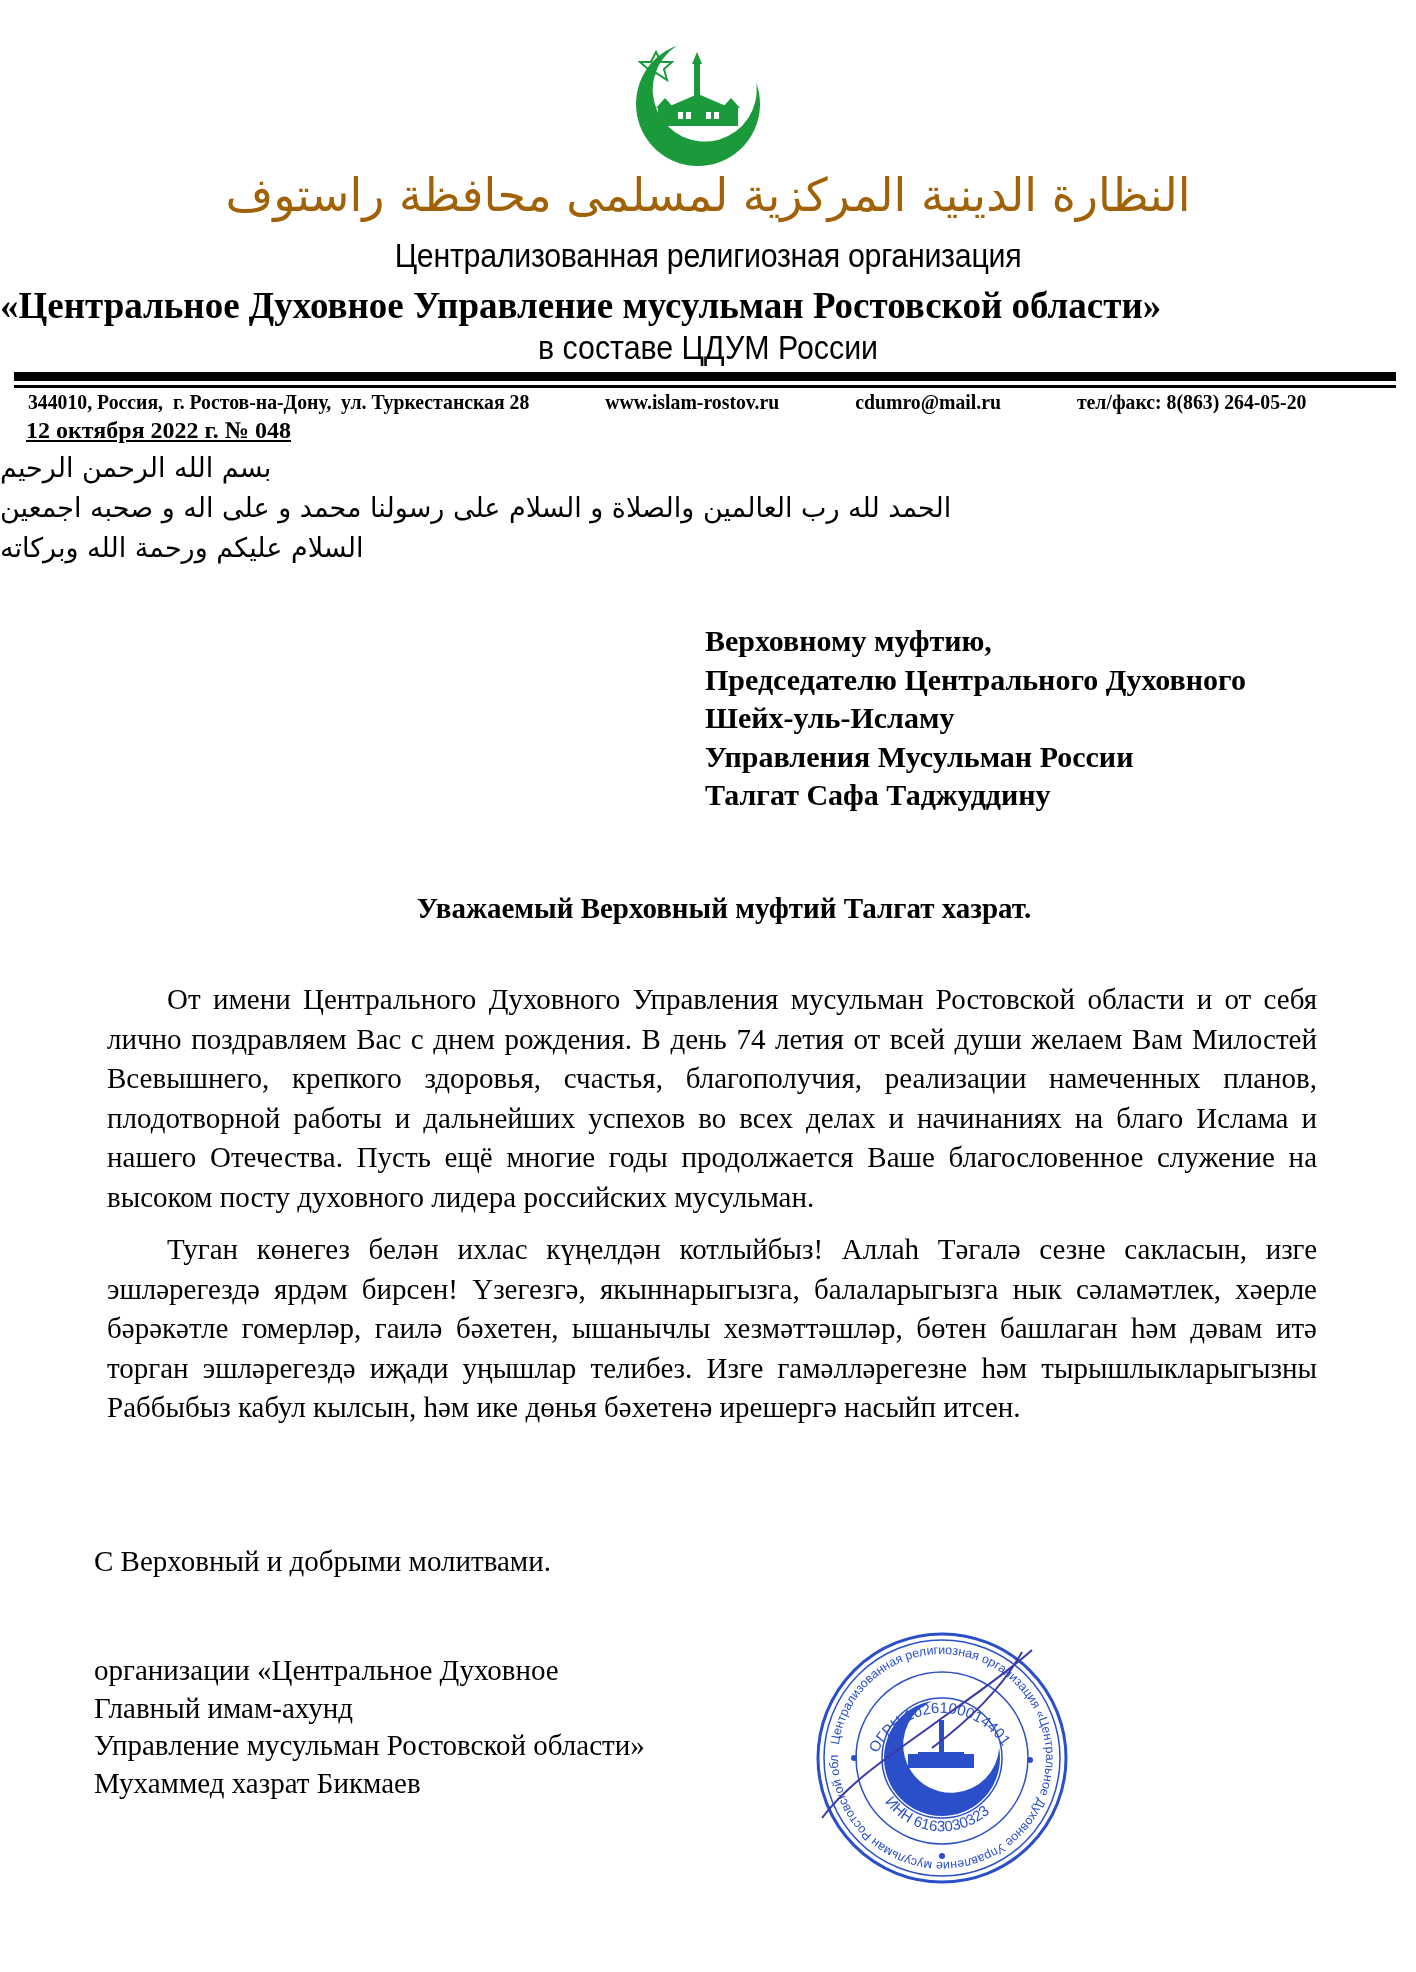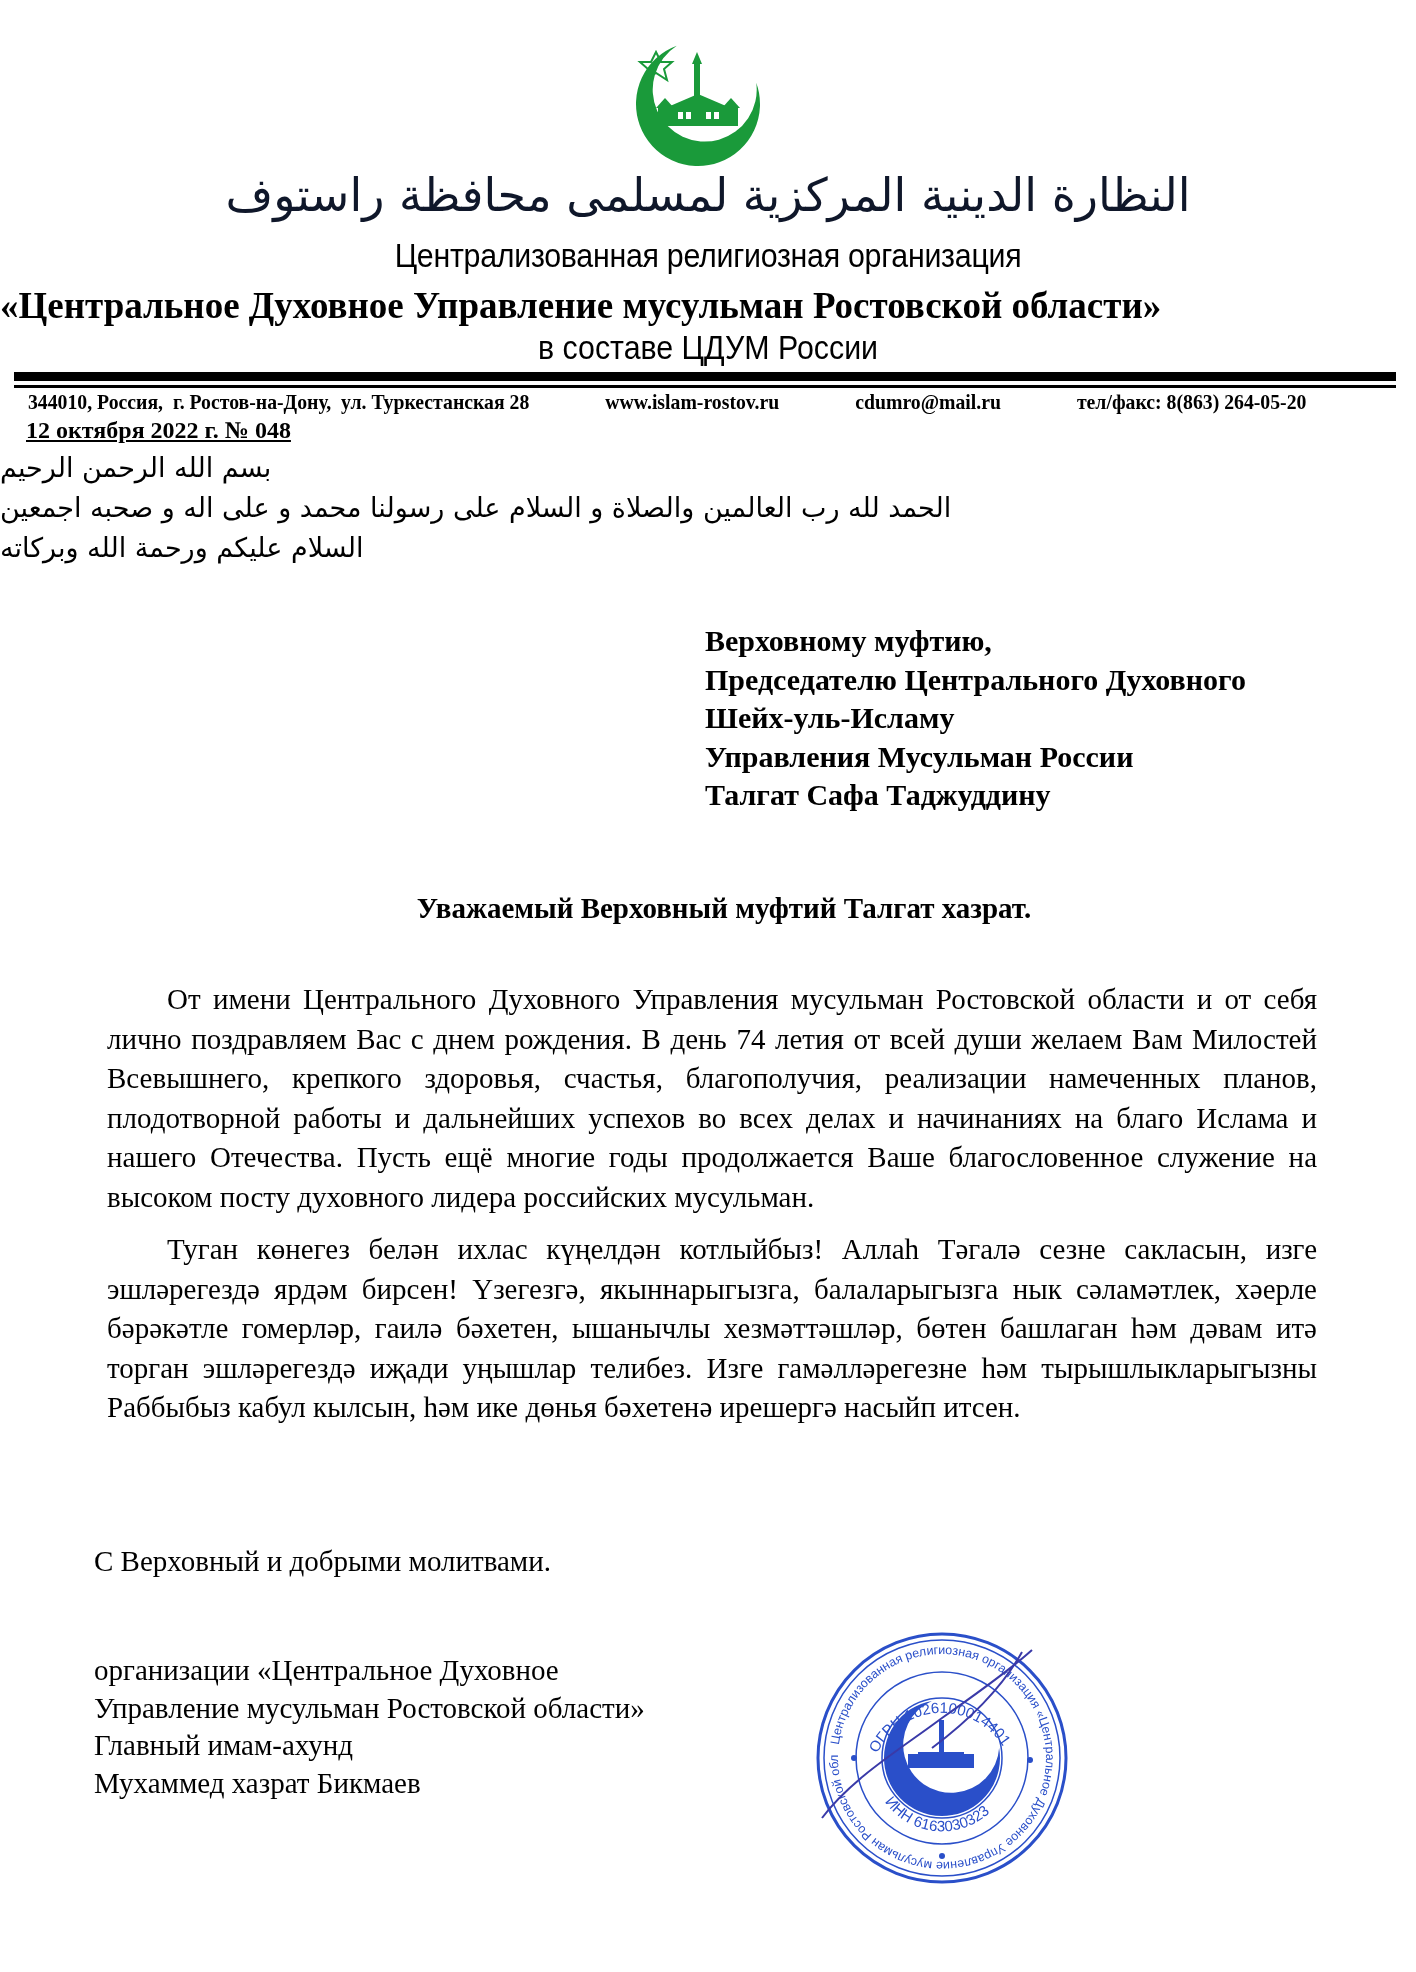--- a/index.html
+++ b/index.html
@@ -1,19 +1,19 @@
 <!DOCTYPE html>
 <html><head>
 <meta charset="utf-8">
 <style>
   html, body { margin: 0; padding: 0; background: #ffffff; }
   body { width: 1416px; height: 1972px; position: relative; overflow: hidden; color: #000; font-family: "Liberation Serif", serif; }
   .abs { position: absolute; }
   .logo { left: 628px; top: 34px; width: 140px; height: 140px; }
-  .arabic-title { left: 0; width: 1416px; top: 160px; text-align: center; color: #0f172a; font-family: "DejaVu Sans", sans-serif; font-size: 46px; direction: rtl; line-height: 70px; }
+  .arabic-title { left: 0; width: 1416px; top: 160px; text-align: center; color: #a16207; font-family: "DejaVu Sans", sans-serif; font-size: 46px; direction: rtl; line-height: 70px; }
   .org-type { left: 0; width: 1416px; top: 236px; text-align: center; font-family: "Liberation Sans", sans-serif; font-size: 33px; line-height: 40px; letter-spacing: -0.3px; transform: scaleX(0.92); }
   .org-name { left: 0; width: 1416px; top: 284px; text-align: left; font-size: 37px; font-weight: bold; line-height: 44px; }
   .org-parent { left: 0; width: 1416px; top: 328px; text-align: center; font-family: "Liberation Sans", sans-serif; font-size: 33px; line-height: 40px; transform: scaleX(0.92); }
   .rule-thick { left: 14px; width: 1382px; top: 372px; height: 9px; background: #000; }
   .rule-thin { left: 14px; width: 1382px; top: 385px; height: 3px; background: #000; }
   .address { left: 28px; width: 1360px; top: 388px; font-size: 21px; font-weight: bold; line-height: 28px; display: flex; justify-content: space-between; white-space: pre; transform: scaleX(0.94); transform-origin: left; }
   .ref { left: 26px; top: 416px; font-size: 24px; font-weight: bold; text-decoration: underline; line-height: 28px; }
   .arabic-block { left: 0; width: 1416px; top: 448px; text-align: left; direction: rtl; font-family: "DejaVu Sans", sans-serif; font-size: 27px; line-height: 40px; }
   .addressee { left: 705px; top: 622px; font-size: 30px; font-weight: bold; line-height: 38.5px; }
   .greeting { left: 0; width: 1416px; top: 890px; text-align: center; font-size: 29px; font-weight: bold; line-height: 36px; margin-left: 16px; }
@@ -86,22 +86,22 @@
 
 <div class="abs body-text">
   <p>От имени Центрального Духовного Управления мусульман Ростовской области и от себя лично поздравляем Вас с днем рождения. В день 74 летия от всей души желаем Вам Милостей Всевышнего, крепкого здоровья, счастья, благополучия, реализации намеченных планов, плодотворной работы и дальнейших успехов во всех делах и начинаниях на благо Ислама и нашего Отечества. Пусть ещё многие годы продолжается Ваше благословенное служение на высоком посту духовного лидера российских мусульман.</p>
   <p>Туган көнегез белән ихлас күңелдән котлыйбыз! Аллаһ Тәгалә сезне сакласын, изге эшләрегездә ярдәм бирсен! Үзегезгә, якыннарыгызга, балаларыгызга нык сәламәтлек, хәерле бәрәкәтле гомерләр, гаилә бәхетен, ышанычлы хезмәттәшләр, бөтен башлаган  һәм дәвам итә торган эшләрегездә иҗади уңышлар телибез. Изге гамәлләрегезне һәм тырышлыкларыгызны Раббыбыз кабул кылсын, һәм  ике дөнья бәхетенә ирешергә насыйп итсен.</p>
 </div>
 
 <div class="abs closing">С Верховный и добрыми молитвами.</div>
 
 <div class="abs signature">
   <div>организации  «Центральное Духовное</div>
+  <div>Главный имам-ахунд</div>
   <div>Управление мусульман Ростовской области»</div>
-  <div>Главный имам-ахунд</div>
   <div>Мухаммед хазрат Бикмаев</div>
 </div>
 
 <div class="abs stamp">
   <svg width="260" height="260" viewBox="0 0 260 260">
     <defs>
       <path id="outerArc" d="M130,130 m-104,0 a104,104 0 1,1 208,0 a104,104 0 1,1 -208,0"></path>
       <path id="midTop" d="M60,140 A72,72 0 0,1 200,140"></path>
       <path id="midBot" d="M62,150 A70,70 0 0,0 198,150"></path>
     </defs>

